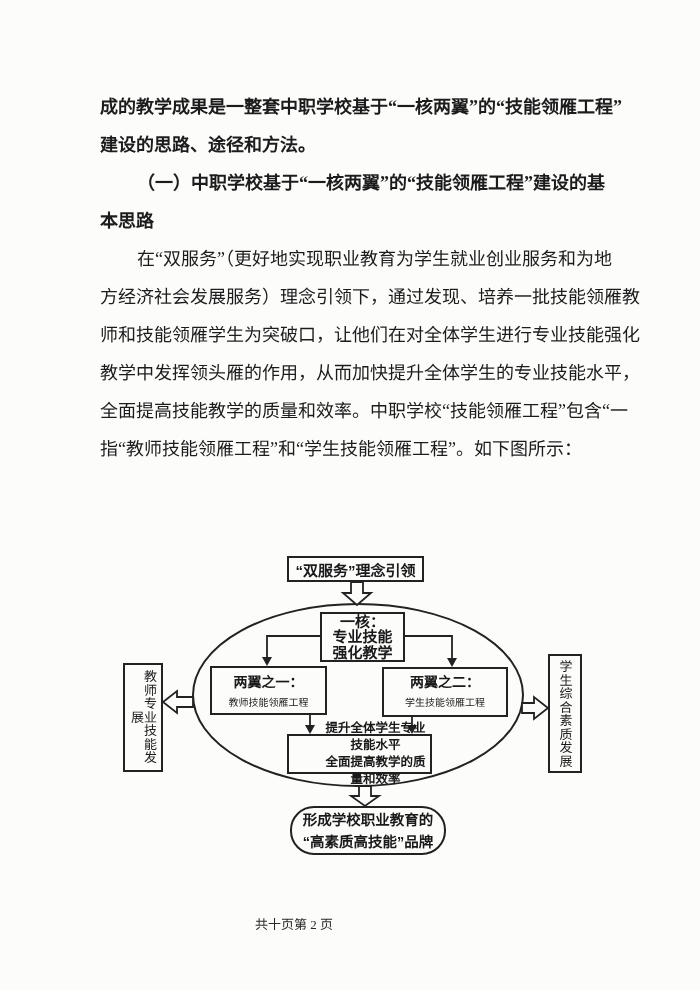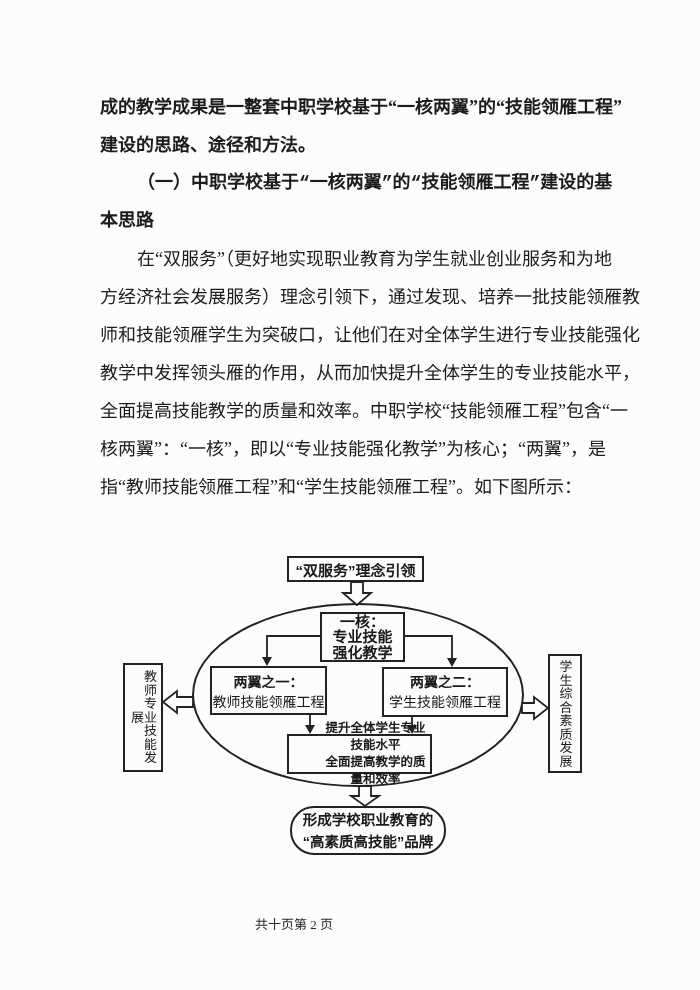--- a/index.html
+++ b/index.html
@@ -14,40 +14,40 @@
   .page{position:absolute;left:0;top:0;width:700px;height:990px;background:#fcfcfb;}
 
   
   .text-block{
     position:absolute;left:100px;top:88px;width:500px;
     font-size:18px;line-height:38px;
   }
   .line{height:38px;white-space:nowrap;}
   .stretch{text-align:justify;text-align-last:justify;}
   .bold{font-weight:bold;}
-  .heading{font-weight:bold;font-family:Liberation Mono, monospace;letter-spacing:0px;}
+  .heading{font-weight:bold;font-family:Liberation Serif, serif;letter-spacing:0px;}
   .indent{text-indent:37px;}
 
   
   .diagram{position:absolute;left:0;top:0;width:700px;height:990px;}
   .diagram svg{position:absolute;left:0;top:0;}
   .dbox{
     position:absolute;box-sizing:border-box;
     border:2px solid #222;background:#fcfcfb;
     display:flex;flex-direction:column;align-items:center;justify-content:center;
     text-align:center;
     font-family:"Liberation Sans","DejaVu Sans",sans-serif;
     color:#1a1a1a;
   }
   .box-top      {left:287px;top:556px;width:137px;height:26px;font-size:15px;font-weight:bold;}
   .box-core     {left:320px;top:612px;width:85px;height:50px;font-size:15px;font-weight:bold;line-height:15.5px;}
   .box-wing1    {left:210px;top:666px;width:117px;height:49px;justify-content:flex-end;}
   .box-wing2    {left:382px;top:667px;width:126px;height:50px;}
   .wing-title   {font-size:14px;font-weight:bold;line-height:22px;}
-  .wing-body    {font-family:"Liberation Serif","DejaVu Serif",serif;font-size:14px;line-height:20px;}
+  .wing-body    {font-family:"Liberation Serif","DejaVu Serif",serif;font-size:10px;line-height:20px;}
   .box-result   {left:287px;top:734px;width:145px;height:40px;font-size:12.5px;font-weight:bold;line-height:17px;padding-left:32px;}
   .box-brand    {left:290px;top:806px;width:156px;height:49px;font-size:14.5px;font-weight:bold;line-height:22px;border-radius:24px;}
   .box-side     {font-family:"Liberation Serif","DejaVu Serif",serif;font-size:13px;line-height:1;}
   .box-left     {left:123px;top:663px;width:40px;height:109px;}
   .box-right    {left:548px;top:654px;width:34px;height:119px;}
   .vtext{
     writing-mode:vertical-rl;text-orientation:upright;
     letter-spacing:0.5px;
   }
 
@@ -65,21 +65,20 @@
   <div class="text-block">
     <div class="line bold stretch">成的教学成果是一整套中职学校基于“一核两翼”的“技能领雁工程”</div>
     <div class="line bold">建设的思路、途径和方法。</div>
     <div class="line heading indent stretch">（一）中职学校基于“一核两翼”的“技能领雁工程”建设的基</div>
     <div class="line heading">本思路</div>
     <div class="line indent stretch">在“双服务”（更好地实现职业教育为学生就业创业服务和为地</div>
     <div class="line stretch">方经济社会发展服务）理念引领下，通过发现、培养一批技能领雁教</div>
     <div class="line stretch">师和技能领雁学生为突破口，让他们在对全体学生进行专业技能强化</div>
     <div class="line stretch">教学中发挥领头雁的作用，从而加快提升全体学生的专业技能水平，</div>
     <div class="line stretch">全面提高技能教学的质量和效率。中职学校“技能领雁工程”包含“一</div>
-    <div class="line stretch">核两翼”：“一核”，即以“专业技能强化教学”为核心；“两翼”，是</div>
     <div class="line">指“教师技能领雁工程”和“学生技能领雁工程”。如下图所示：</div>
   </div>
 
   <div class="diagram">
 
     <svg width="700" height="990" viewBox="0 0 700 990">
 
       <ellipse cx="358" cy="695" rx="165" ry="91" fill="none" stroke="#222" stroke-width="2"></ellipse>
 
       <polygon points="351,582 363,582 363,593 371,593 357,605 343,593 351,593" fill="#fcfcfb" stroke="#222" stroke-width="1.8"></polygon>

